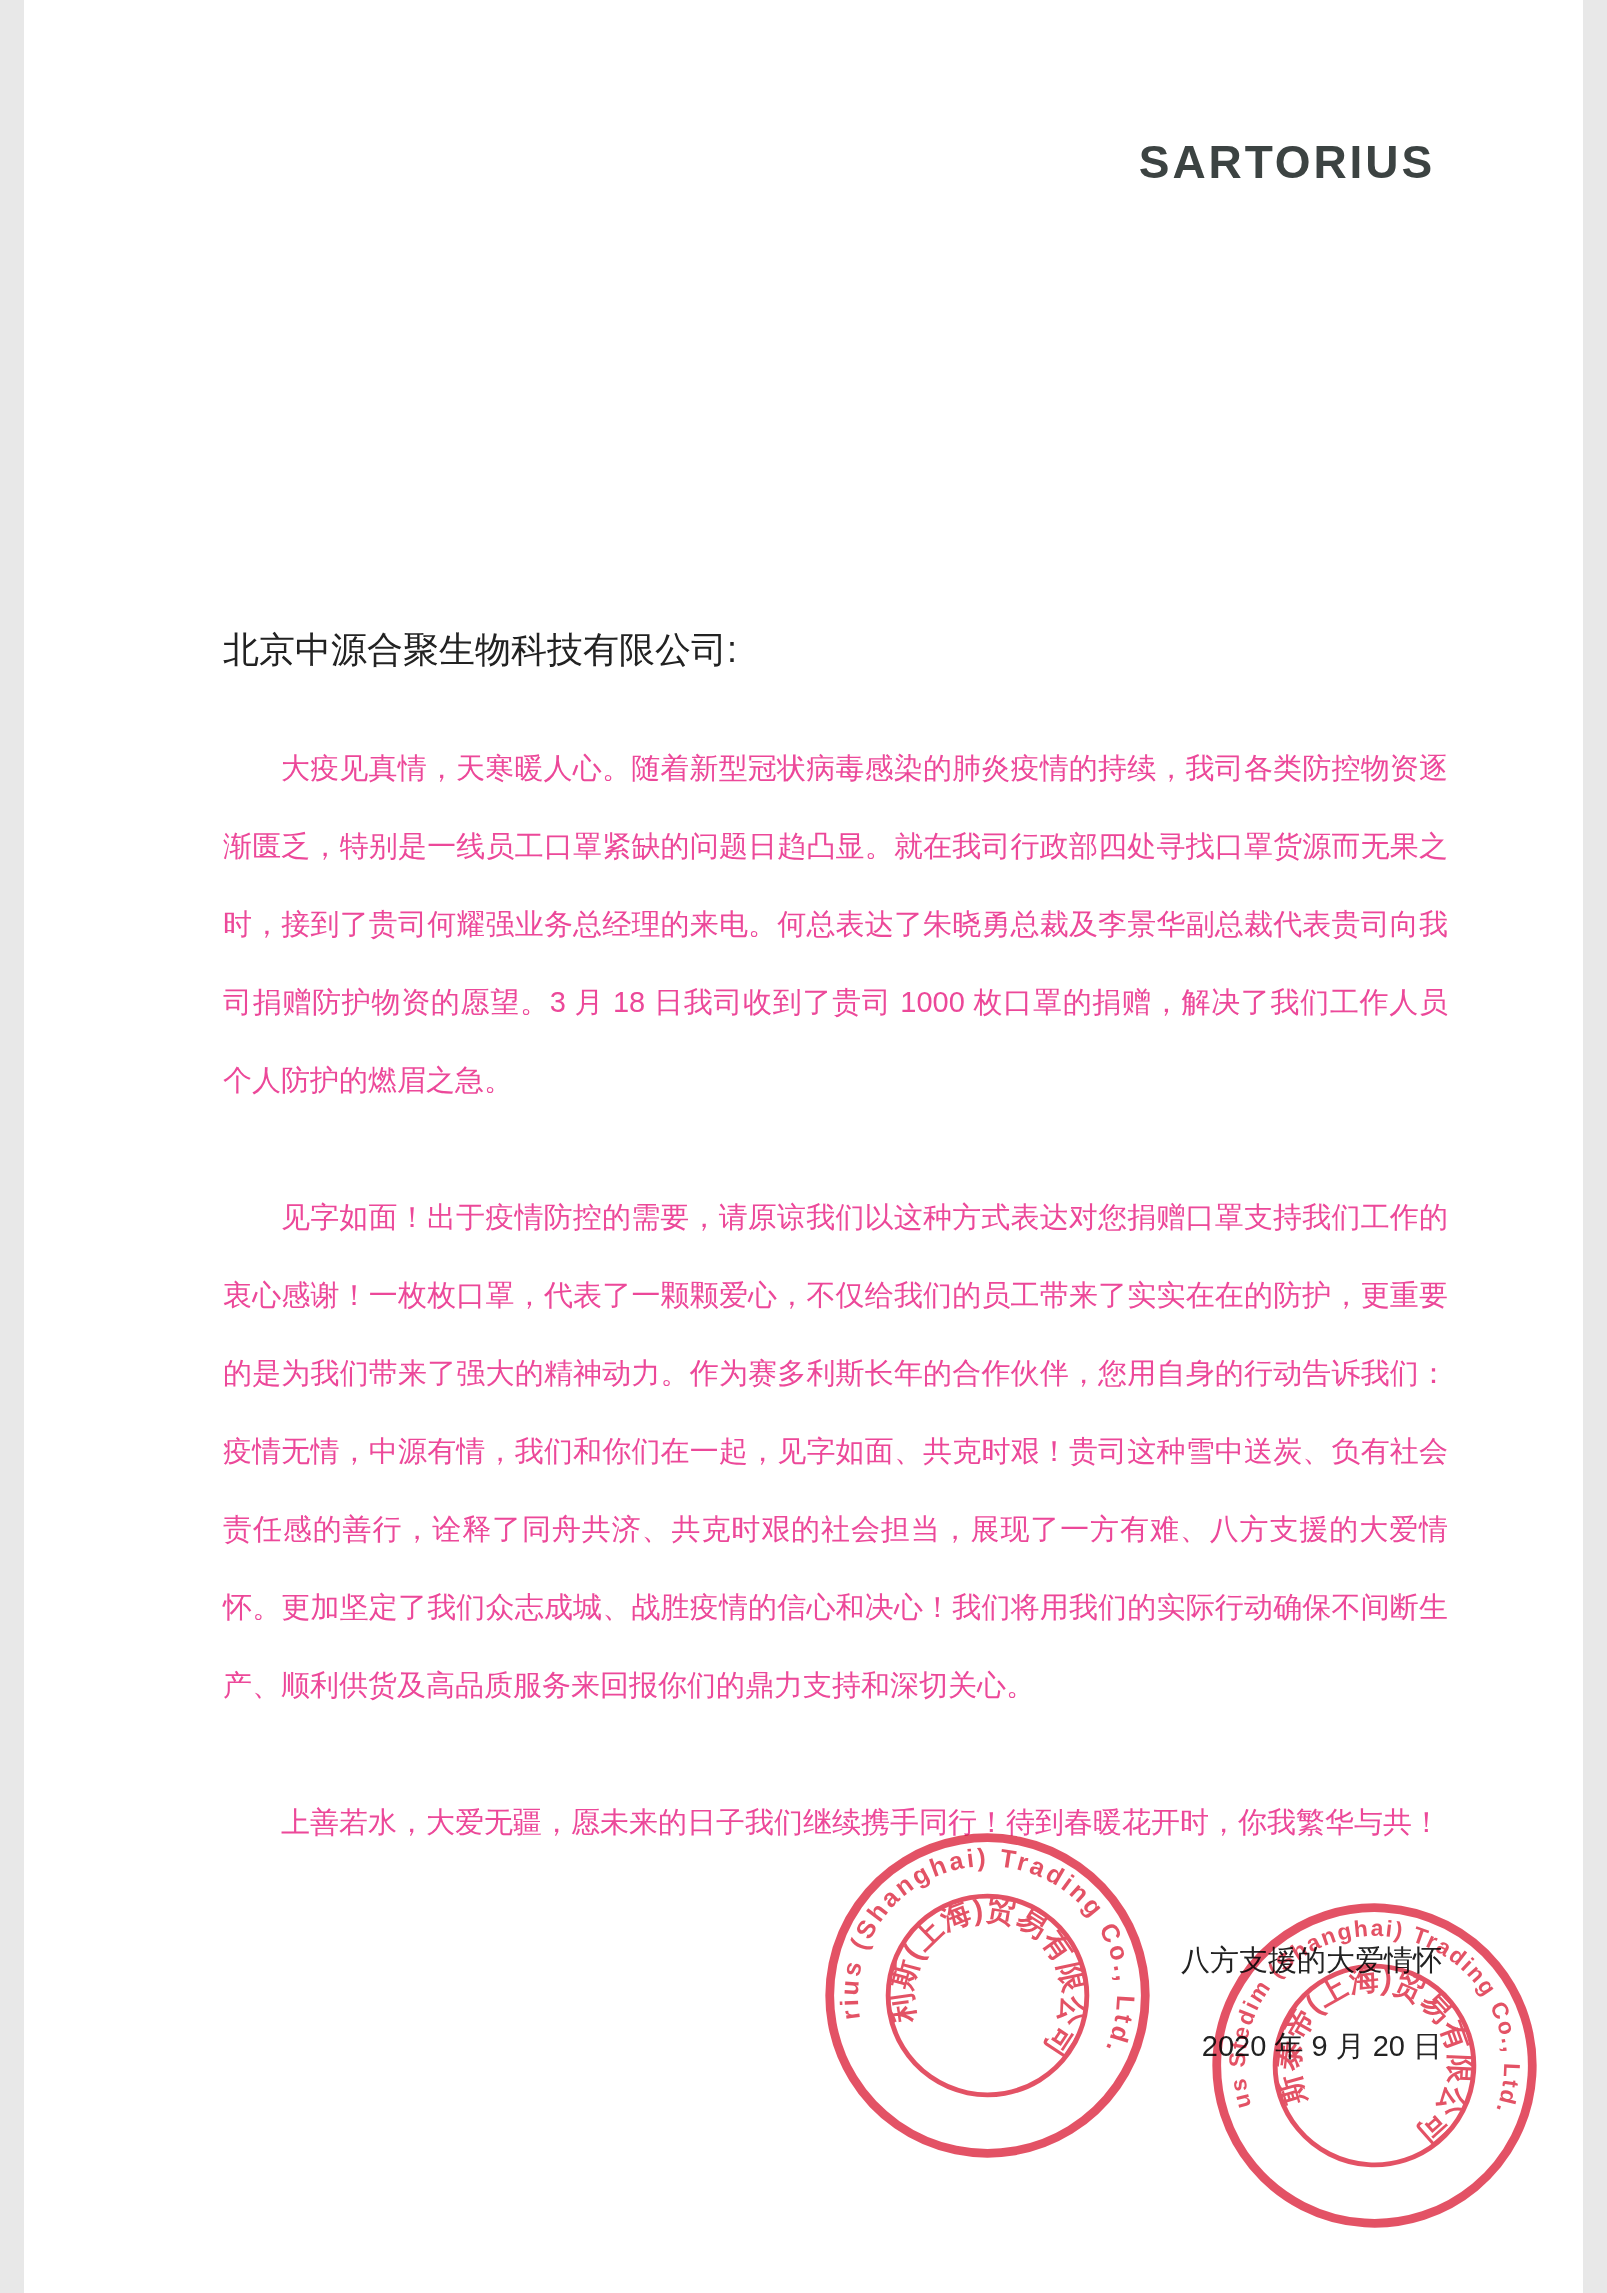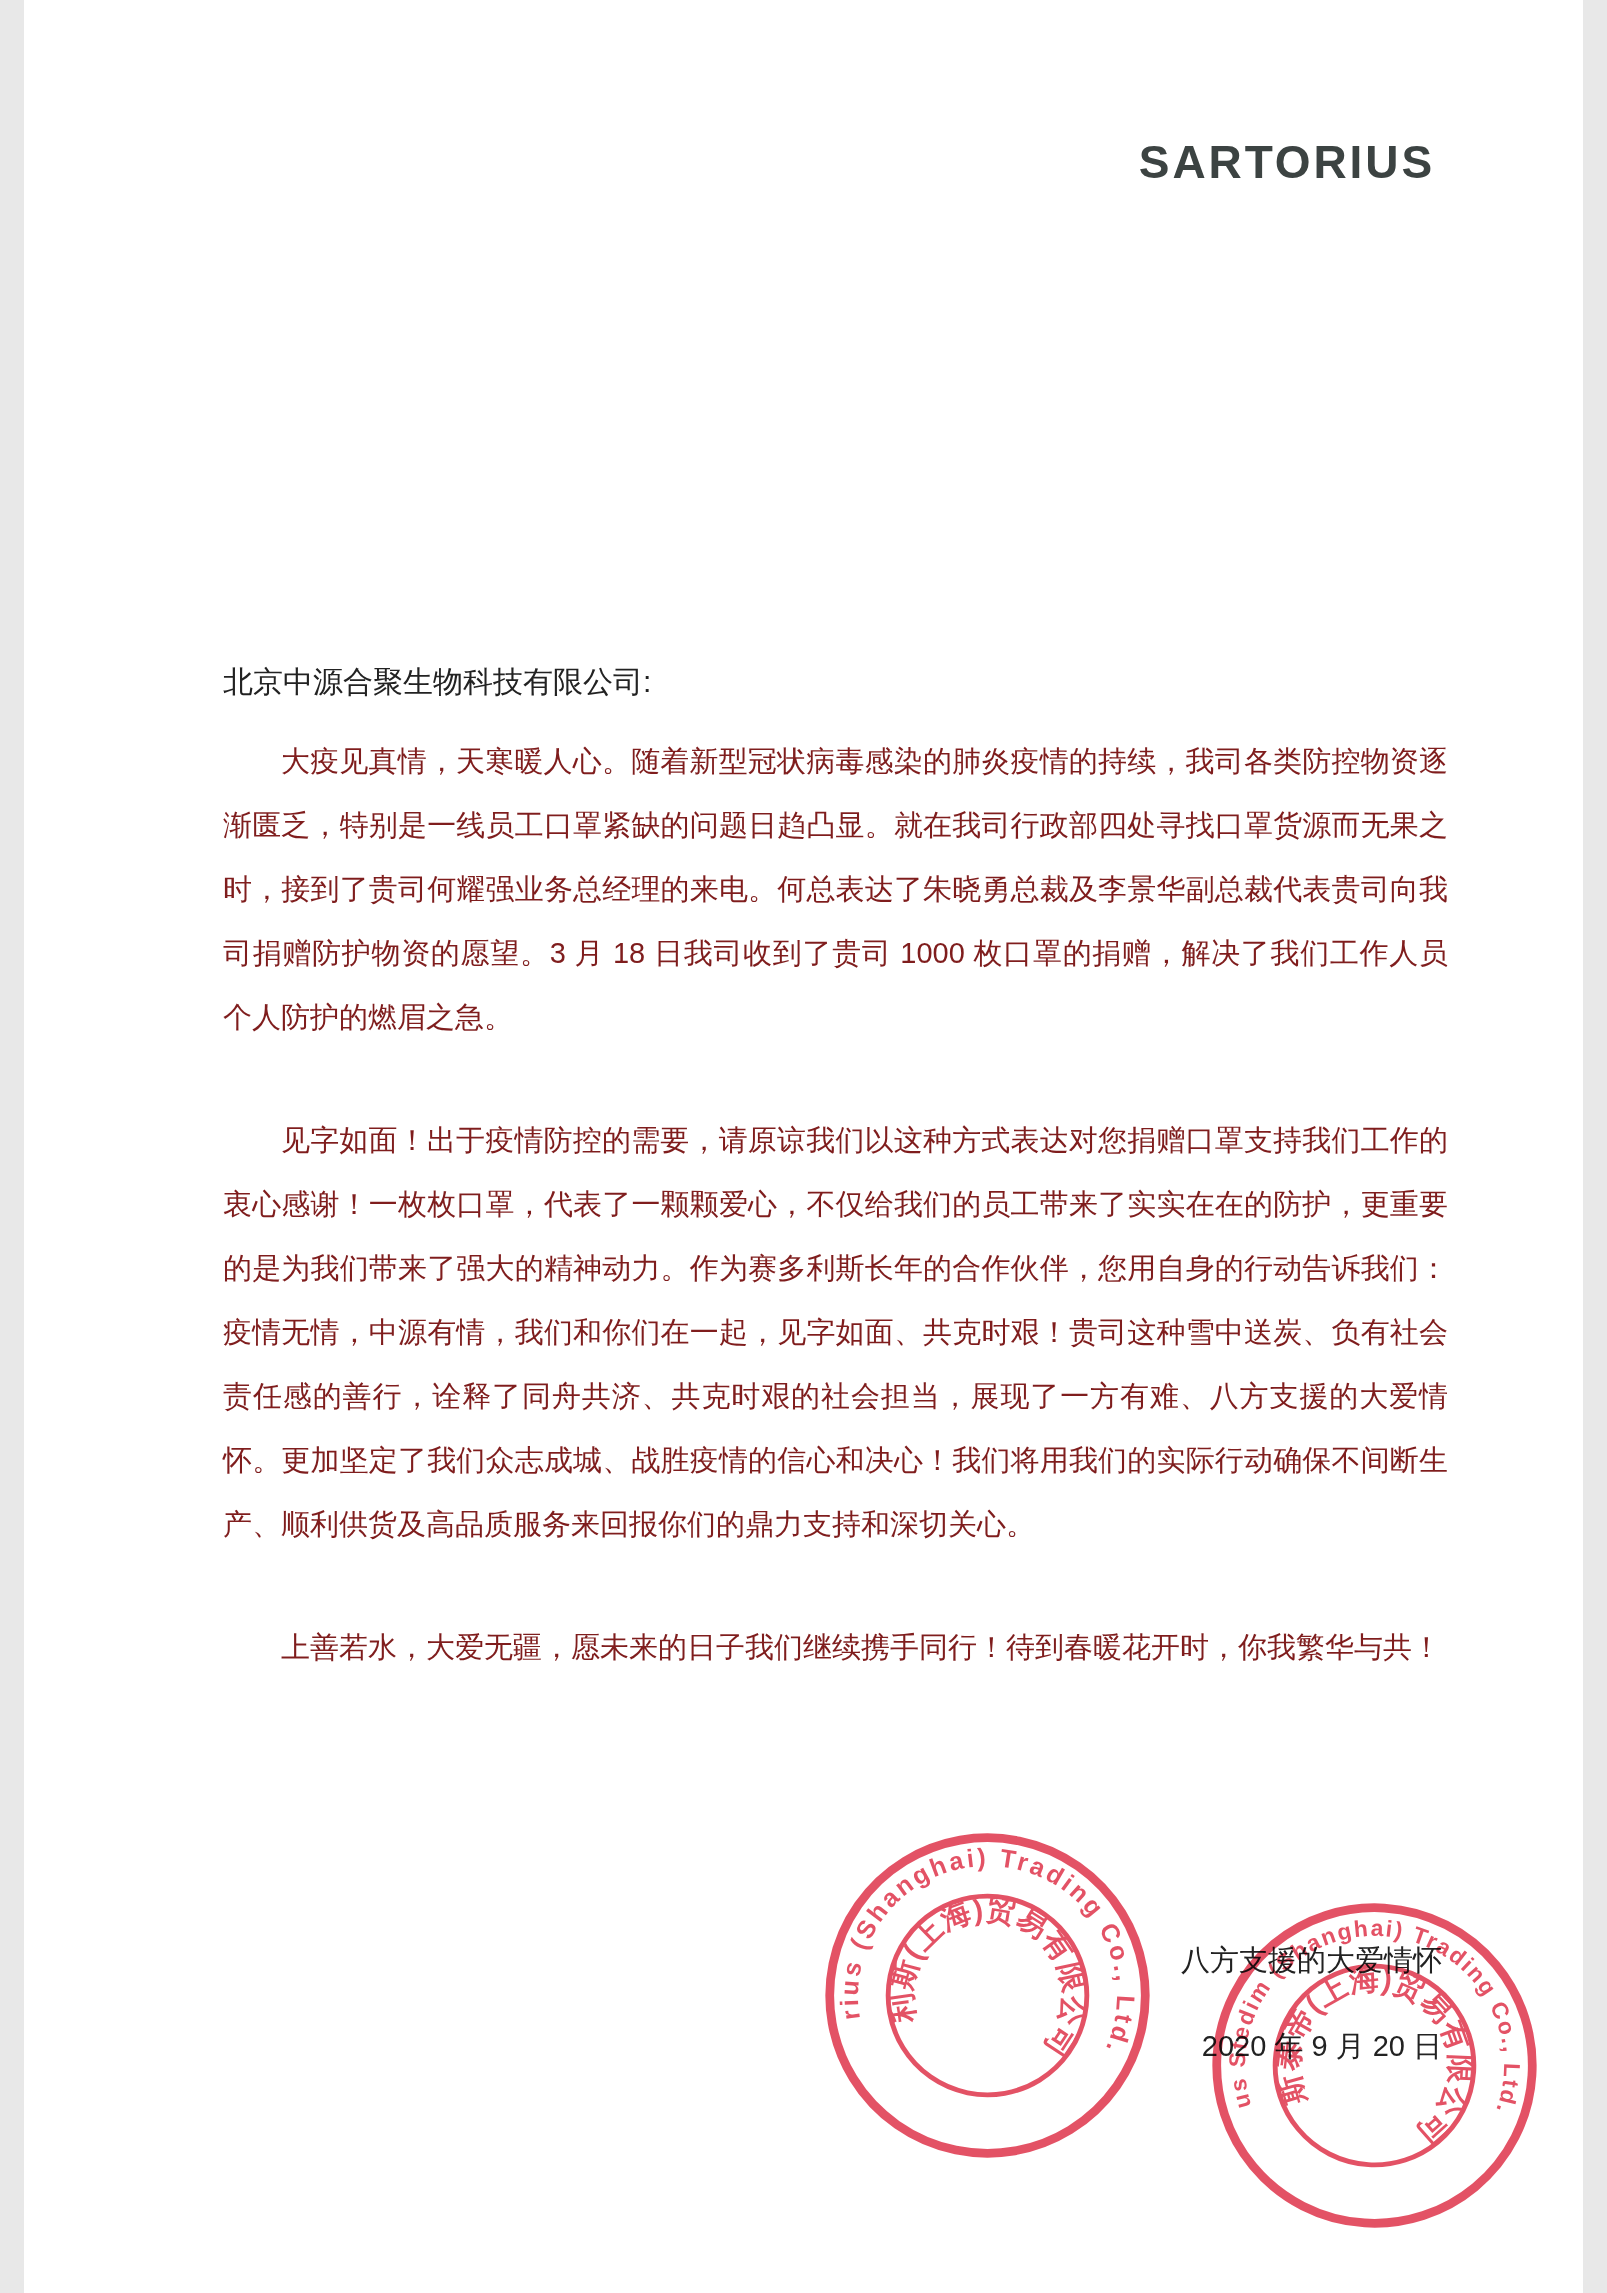--- a/index.html
+++ b/index.html
@@ -22,28 +22,28 @@
 
   .title {
     position:absolute; top:474px; left:0; width:100%;
     text-align:center; text-indent:39px;
     font-size:53px; font-weight:700; letter-spacing:7.8px;
     color:#1e1e1e;
   }
 
   .salutation {
     position:absolute; top:626px; left:199px;
-    font-size:30px; color:#222;margin-top:36px;
+    font-size:36px; color:#222;
   }
 
   .body-text {
     position:absolute; top:729px; left:199px; width:1225px;
-    font-size:29px; line-height:64px;
+    font-size:29px; line-height:78px;
     text-align:justify;
-    color:#7f1d1d;
+    color:#ec4899;
   }
   .body-text p { margin:0 0 59px 0; text-indent:2em; }
 
   .signer {
     position:absolute; top:1941px; right:141px;
     font-size:29px; color:#222;
   }
   .sign-date {
     position:absolute; top:2027px; right:141px;
     font-size:29px; color:#222;

